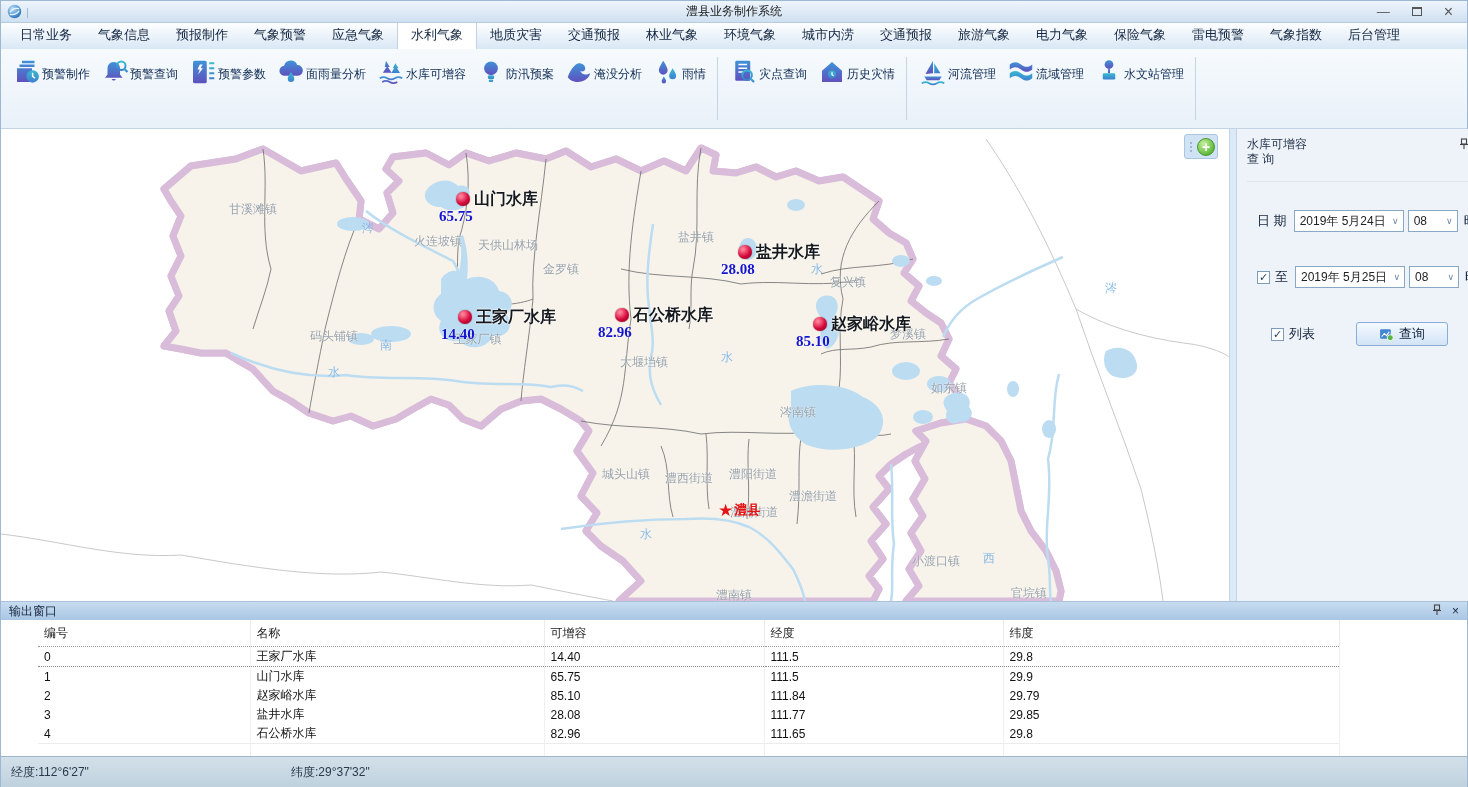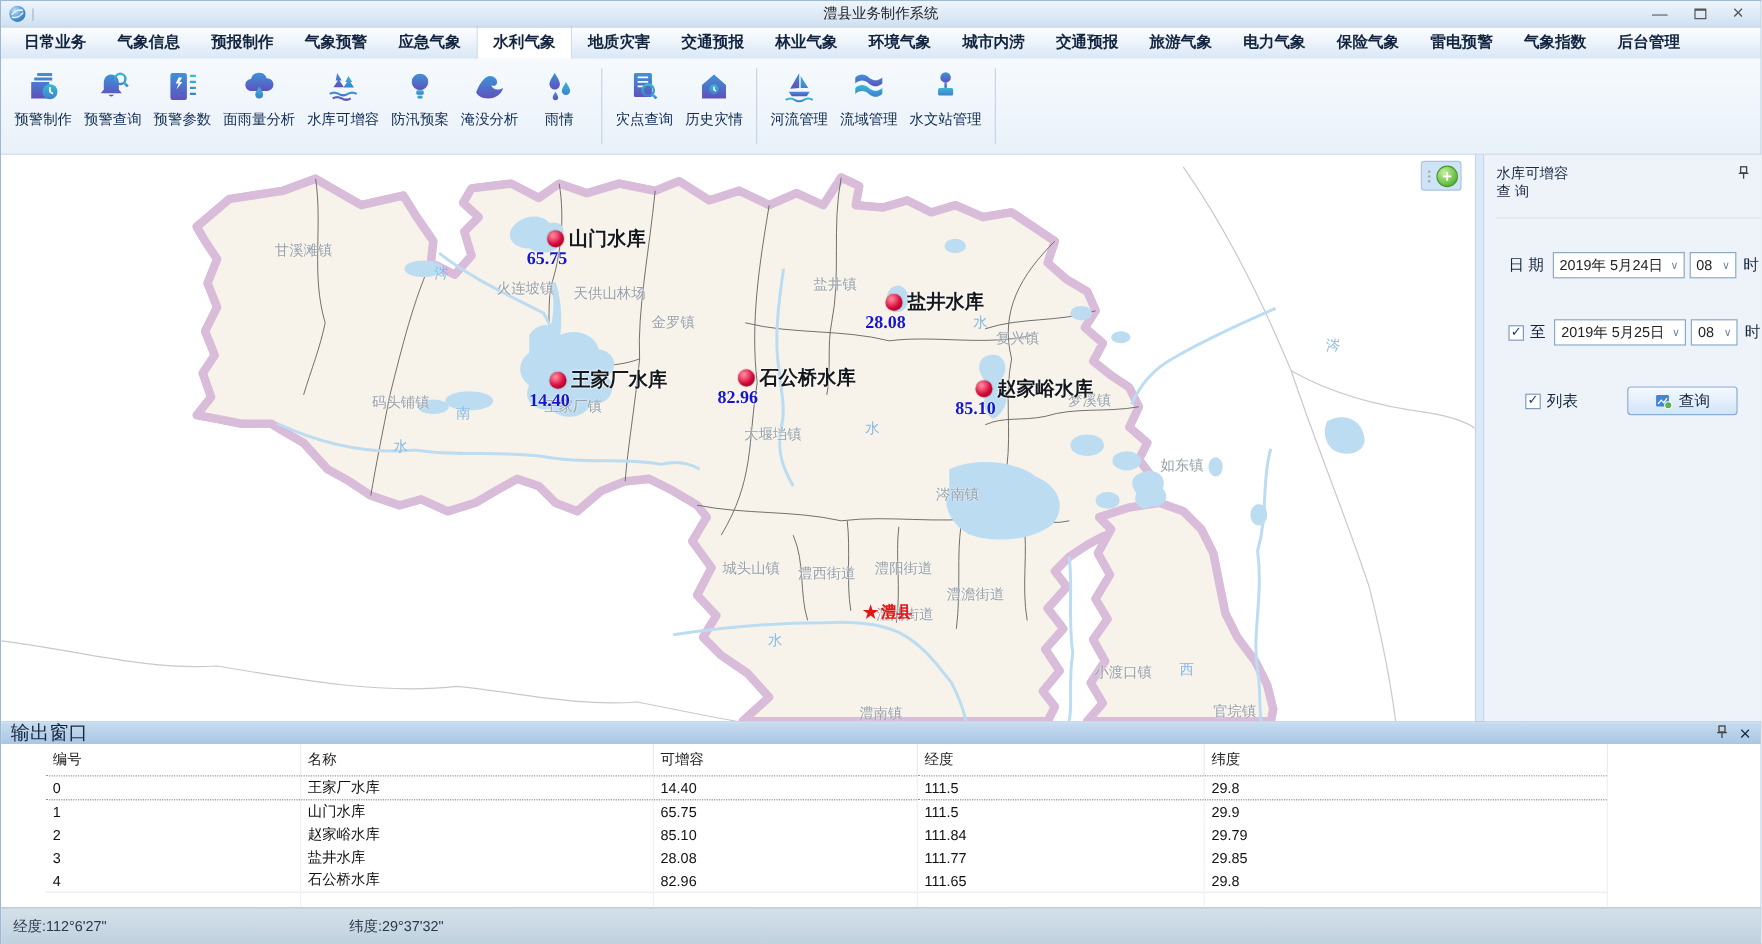--- a/index.html
+++ b/index.html
@@ -10,27 +10,27 @@
   
   .titlebar { height:22px; flex:0 0 22px; background:linear-gradient(#eef5fc,#cfe0f1); border-bottom:1px solid #b6cbe0; display:flex; align-items:center; padding:0 6px; position:relative; }
   .titlebar .logo { width:15px; height:15px; }
   .titlebar .logo-sep { color:#9fb4c9; margin:0 6px 0 4px; font-size:11px; }
   .title-text { position:absolute; left:0; right:0; text-align:center; font-size:12px; color:#222; }
   .win-btns { margin-left:auto; display:flex; gap:22px; align-items:center; padding-right:8px; z-index:2; }
   .win-btn { color:#555; font-size:13px; line-height:1; cursor:default; }
   .maxbox { width:10px; height:9px; border:1px solid #555; border-top-width:2px; display:inline-block; }
 
   
-  .menubar { height:14px; flex:0 0 26px; background:linear-gradient(#fdfeff,#d9e7f5); display:flex; align-items:flex-end; padding:0 0 0 6px;font-weight:bold; }
+  .menubar { height:14px; flex:0 0 26px; background:linear-gradient(#fdfeff,#d9e7f5); display:flex; align-items:flex-end; padding:0 0 0 6px; }
   .mitem { padding:5px 13px 5px; font-size:13px; color:#12243f; cursor:default; border-radius:3px 3px 0 0; }
   .mitem.active { background:#fff; border:1px solid #c3d2e2; border-bottom:none; }
 
   
   .toolbar { height:80px; flex:0 0 80px; background:linear-gradient(#f6fafd,#e9f1f9); border-bottom:1px solid #c2d4e6; display:flex; align-items:flex-start; padding:6px 4px 0 6px; }
-  .titem { display:flex; flex-direction:column; align-items:center; min-width:58px; padding:2px 5px; cursor:default; }
+  .titem { display:flex; flex-direction:row; align-items:center; min-width:58px; padding:2px 5px; cursor:default; }
   .titem .ticon { width:30px; height:30px; }
   .titem .tlabel { margin-top:4px; font-size:12px; color:#0e2a52; white-space:nowrap; }
   .titem.sep { min-width:0; width:1px; padding:0; background:#c6d5e5; align-self:stretch; margin:2px 6px 8px 6px; }
 
   
   .main-row { height:472px; flex:0 0 472px; display:flex; }
   .map-area { width:1228px; flex:0 0 1228px; position:relative; background:#fff; overflow:hidden; }
   .map-svg { position:absolute; left:0; top:0; }
   .town-label { position:absolute; transform:translate(-50%,-50%); font-size:12px; color:#98a1ab; white-space:nowrap; text-shadow:0 0 2px #fff; }
   .river-label { position:absolute; transform:translate(-50%,-50%); font-size:12px; color:#85b9e6; white-space:nowrap; }
@@ -53,28 +53,28 @@
   .right-panel { flex:1; background:#eef3f9; position:relative; padding:8px 10px; }
   .panel-caption { font-size:12px; color:#1c2c44; line-height:15px; }
   .panel-tools { position:absolute; right:8px; top:8px; display:flex; gap:10px; align-items:center; }
   .panel-tools .pc { color:#444; font-size:13px; line-height:1; cursor:default; }
   .panel-body { margin-top:14px; border-top:1px solid #dde5ee; padding-top:28px; }
   .form-row { display:flex; align-items:center; margin:0 0 34px 10px; }
   .form-row .flabel { font-size:13px; color:#15253d; margin-right:7px; white-space:nowrap; }
   .combo { height:22px; background:#fff; border:1px solid #8aa8c4; display:flex; align-items:center; padding-left:5px; font-size:12px; color:#222; position:relative; }
   .combo .chev { margin-left:auto; padding:0 4px; color:#6c86a2; font-size:9px; }
   .combo.date { width:110px; }
-  .combo.hour { width:39px; margin-left:4px; }
+  .combo.hour { width:50px; margin-left:4px; }
   .checkbox { width:13px; height:13px; background:#fff; border:1px solid #7d9cbc; display:inline-flex; align-items:center; justify-content:center; font-size:11px; color:#1d3least; color:#1d3a5f; margin-right:5px; line-height:1; }
   .query-btn { margin-left:34px; width:92px; height:24px; border:1px solid #89aed6; border-radius:3px; background:linear-gradient(#f4f9ff,#d3e4f6); display:flex; align-items:center; justify-content:center; gap:5px; font-size:13px; color:#14243c; }
   .query-btn svg { width:15px; height:15px; }
 
   
   .output { height:155px; flex:0 0 155px; display:flex; flex-direction:column; border-top:1px solid #a9c2da; }
-  .out-caption { height:18px; flex:0 0 18px; background:linear-gradient(#c7dcf0,#a9c6e4); display:flex; align-items:center; padding:0 8px; font-size:16px; color:#17273d; position:relative; }
+  .out-caption { height:18px; flex:0 0 18px; background:linear-gradient(#c7dcf0,#a9c6e4); display:flex; align-items:center; padding:0 8px; font-size:12px; color:#17273d; position:relative; }
   .out-tools { position:absolute; right:8px; top:2px; display:flex; gap:10px; }
   .out-table-wrap { flex:1; background:#fff; overflow:hidden; position:relative; }
   table.out { border-collapse:collapse; table-layout:fixed; width:1301px; height:100%;margin-left:37px; }
   table.out th { text-align:left; font-weight:normal; font-size:12px; color:#222; padding:5px 6px 4px; border-right:1px solid #ececec; border-bottom:1px dotted #9a9a9a; }
   table.out td { font-size:12px; color:#111; padding:1px 6px; border-right:1px solid #f0f0f0; height:15px; white-space:nowrap; }
   table.out tr.selected td { border-top:1px dotted #8a8a8a; border-bottom:1px dotted #8a8a8a; }
   table.out tr.empty-row td { border-top:1px solid #ececec; }
 
   
   .statusbar { height:32px; flex:0 0 32px; background:linear-gradient(#d3e0ea,#bfd1de); border-top:1px solid #9fb4c6; display:flex; align-items:center; font-size:12px; color:#2b3razor; color:#2b3a48; }
@@ -429,21 +429,21 @@
           <span class="town-label" style="left: 333px; top: 207px;">码头铺镇</span>
 
           <span class="town-label" style="left: 470px; top: 210px; padding-left: 13px;">王家厂镇</span>
 
           <span class="town-label" style="left: 643px; top: 233px;">大堰垱镇</span>
 
           <span class="town-label" style="left: 907px; top: 205px;">梦溪镇</span>
 
           <span class="town-label" style="left: 797px; top: 283px;">涔南镇</span>
 
-          <span class="town-label" style="left: 948px; top: 259px; margin-left: 36px;">如东镇</span>
+          <span class="town-label" style="left: 948px; top: 259px;">如东镇</span>
 
           <span class="town-label" style="left: 625px; top: 345px;">城头山镇</span>
 
           <span class="town-label" style="left: 688px; top: 349px;">澧西街道</span>
 
           <span class="town-label" style="left: 752px; top: 345px;">澧阳街道</span>
 
           <span class="town-label" style="left: 753px; top: 366px; margin-top: 17px;">澧浦街道</span>
 
           <span class="town-label" style="left: 812px; top: 367px;">澧澹街道</span>

